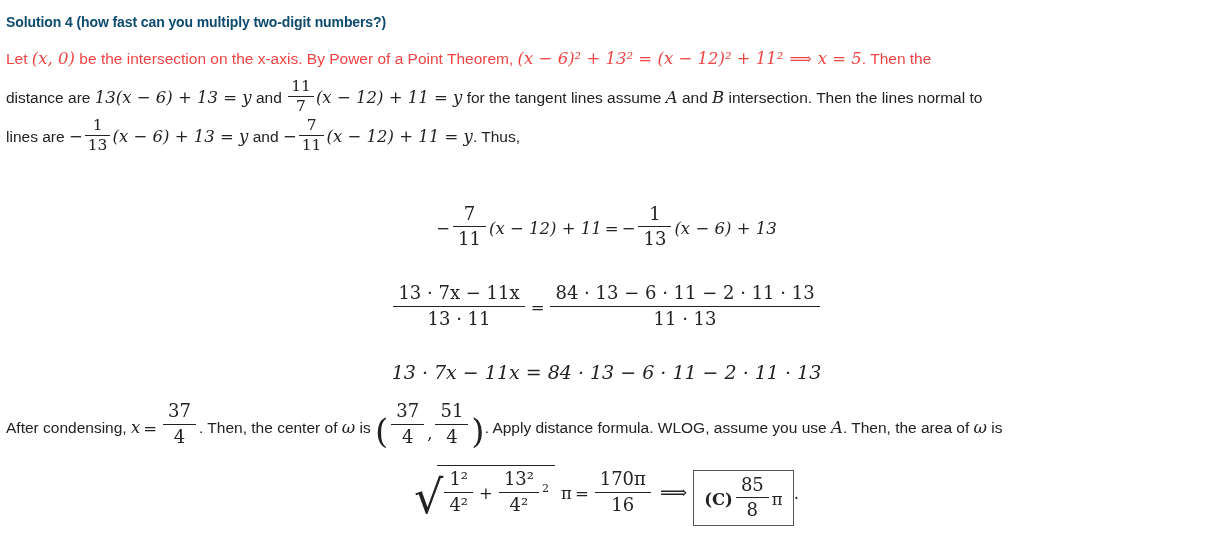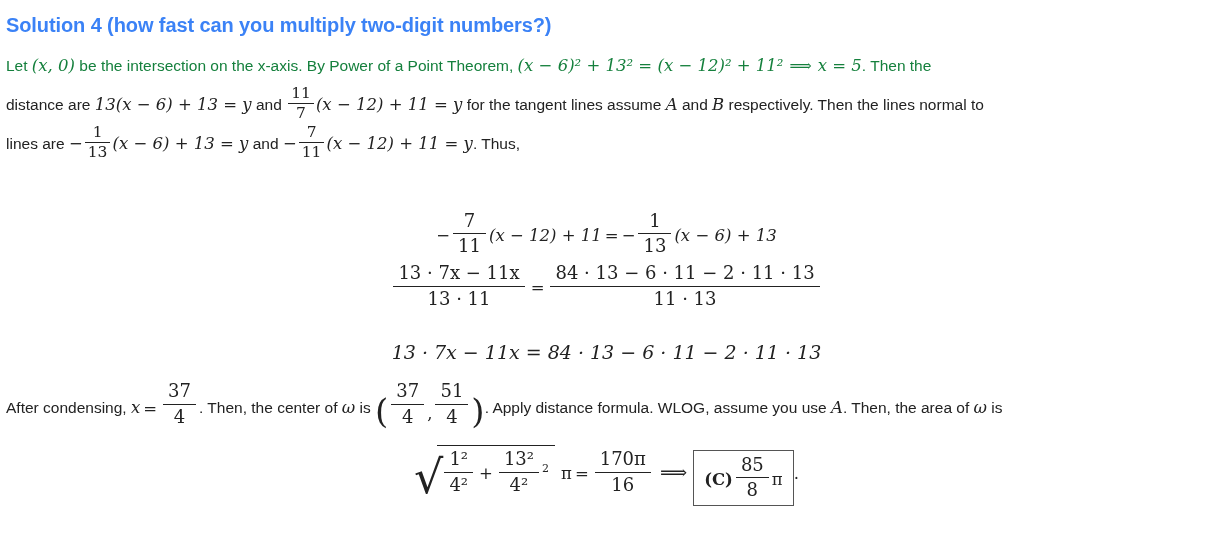--- a/index.html
+++ b/index.html
@@ -16,28 +16,28 @@
   }
   .page {
     position: relative;
     width: 1213px;
     height: 559px;
     padding: 0;
   }
   .title {
     font-family: "Liberation Sans", sans-serif;
     font-weight: bold;
-    font-size: 20px;
-    color: #3b82f6;
+    font-size: 14px;
+    color: #0c4a6e;
     margin: 14px 0 0 6px;
     letter-spacing: -0.1px;
   }
   .para {
     font-size: 15.5px;
-    color: #15803d;
+    color: #ef4444;
     margin: 10px 0 0 6px;
     line-height: 38px;
   }
   .para2 {
     font-size: 15.5px;
     color: #222222;
     margin: 0 0 0 6px;
     line-height: 38px;
   }
   .mi {
@@ -105,21 +105,21 @@
   .fracbig .num {
     padding-bottom: 2px;
   }
   .display {
     text-align: center;
     font-family: "DejaVu Serif", serif;
     font-size: 19px;
     color: #222222;
   }
   .eq1 { margin-top: 48px; }
-  .eq2 { margin-top: 6px; }
+  .eq2 { margin-top: 33px; }
   .eq3 { margin-top: 32px; }
   .eq4 { margin-top: 14px; }
   .tallparen {
     font-size: 34px;
     font-family: "DejaVu Serif", serif;
     vertical-align: -0.28em;
     font-style: normal;
   }
   .boxed {
     display: inline-block;
@@ -151,21 +151,21 @@
 
 <div class="page">
 
   <h1 class="title">Solution 4 (how fast can you multiply two-digit numbers?)</h1>
 
   <div class="para">
     <span>Let </span><span class="mi">(x, 0)</span><span> be the intersection on the x-axis. By Power of a Point Theorem, </span><span class="mi">(x − 6)² + 13² = (x − 12)² + 11²</span><span class="arrow">⟹</span><span class="mi">x = 5</span><span>. Then the</span>
   </div>
 
   <div class="para2">
-    <span>distance are </span><span class="mi">13(x − 6) + 13 = y</span><span> and </span><span class="frac"><span class="num">11</span><span class="den">7</span></span><span class="mi">(x − 12) + 11 = y</span><span> for the tangent lines assume </span><span class="mi">A</span><span> and </span><span class="mi">B</span><span> respectively. Then the lines normal to</span>
+    <span>distance are </span><span class="mi">13(x − 6) + 13 = y</span><span> and </span><span class="frac"><span class="num">11</span><span class="den">7</span></span><span class="mi">(x − 12) + 11 = y</span><span> for the tangent lines assume </span><span class="mi">A</span><span> and </span><span class="mi">B</span><span> intersection. Then the lines normal to</span>
   </div>
 
   <div class="para2">
     <span>lines are </span><span class="mn">−</span><span class="frac"><span class="num">1</span><span class="den">13</span></span><span class="mi">(x − 6) + 13 = y</span><span> and </span><span class="mn">−</span><span class="frac"><span class="num">7</span><span class="den">11</span></span><span class="mi">(x − 12) + 11 = y</span><span>. Thus,</span>
   </div>
 
   <div class="display eq1">
     <span class="mn">−</span><span class="fracbig"><span class="num">7</span><span class="den">11</span></span><span class="mi">(x − 12) + 11</span><span class="op">=</span><span class="mn">−</span><span class="fracbig"><span class="num">1</span><span class="den">13</span></span><span class="mi">(x − 6) + 13</span>
   </div>
 

